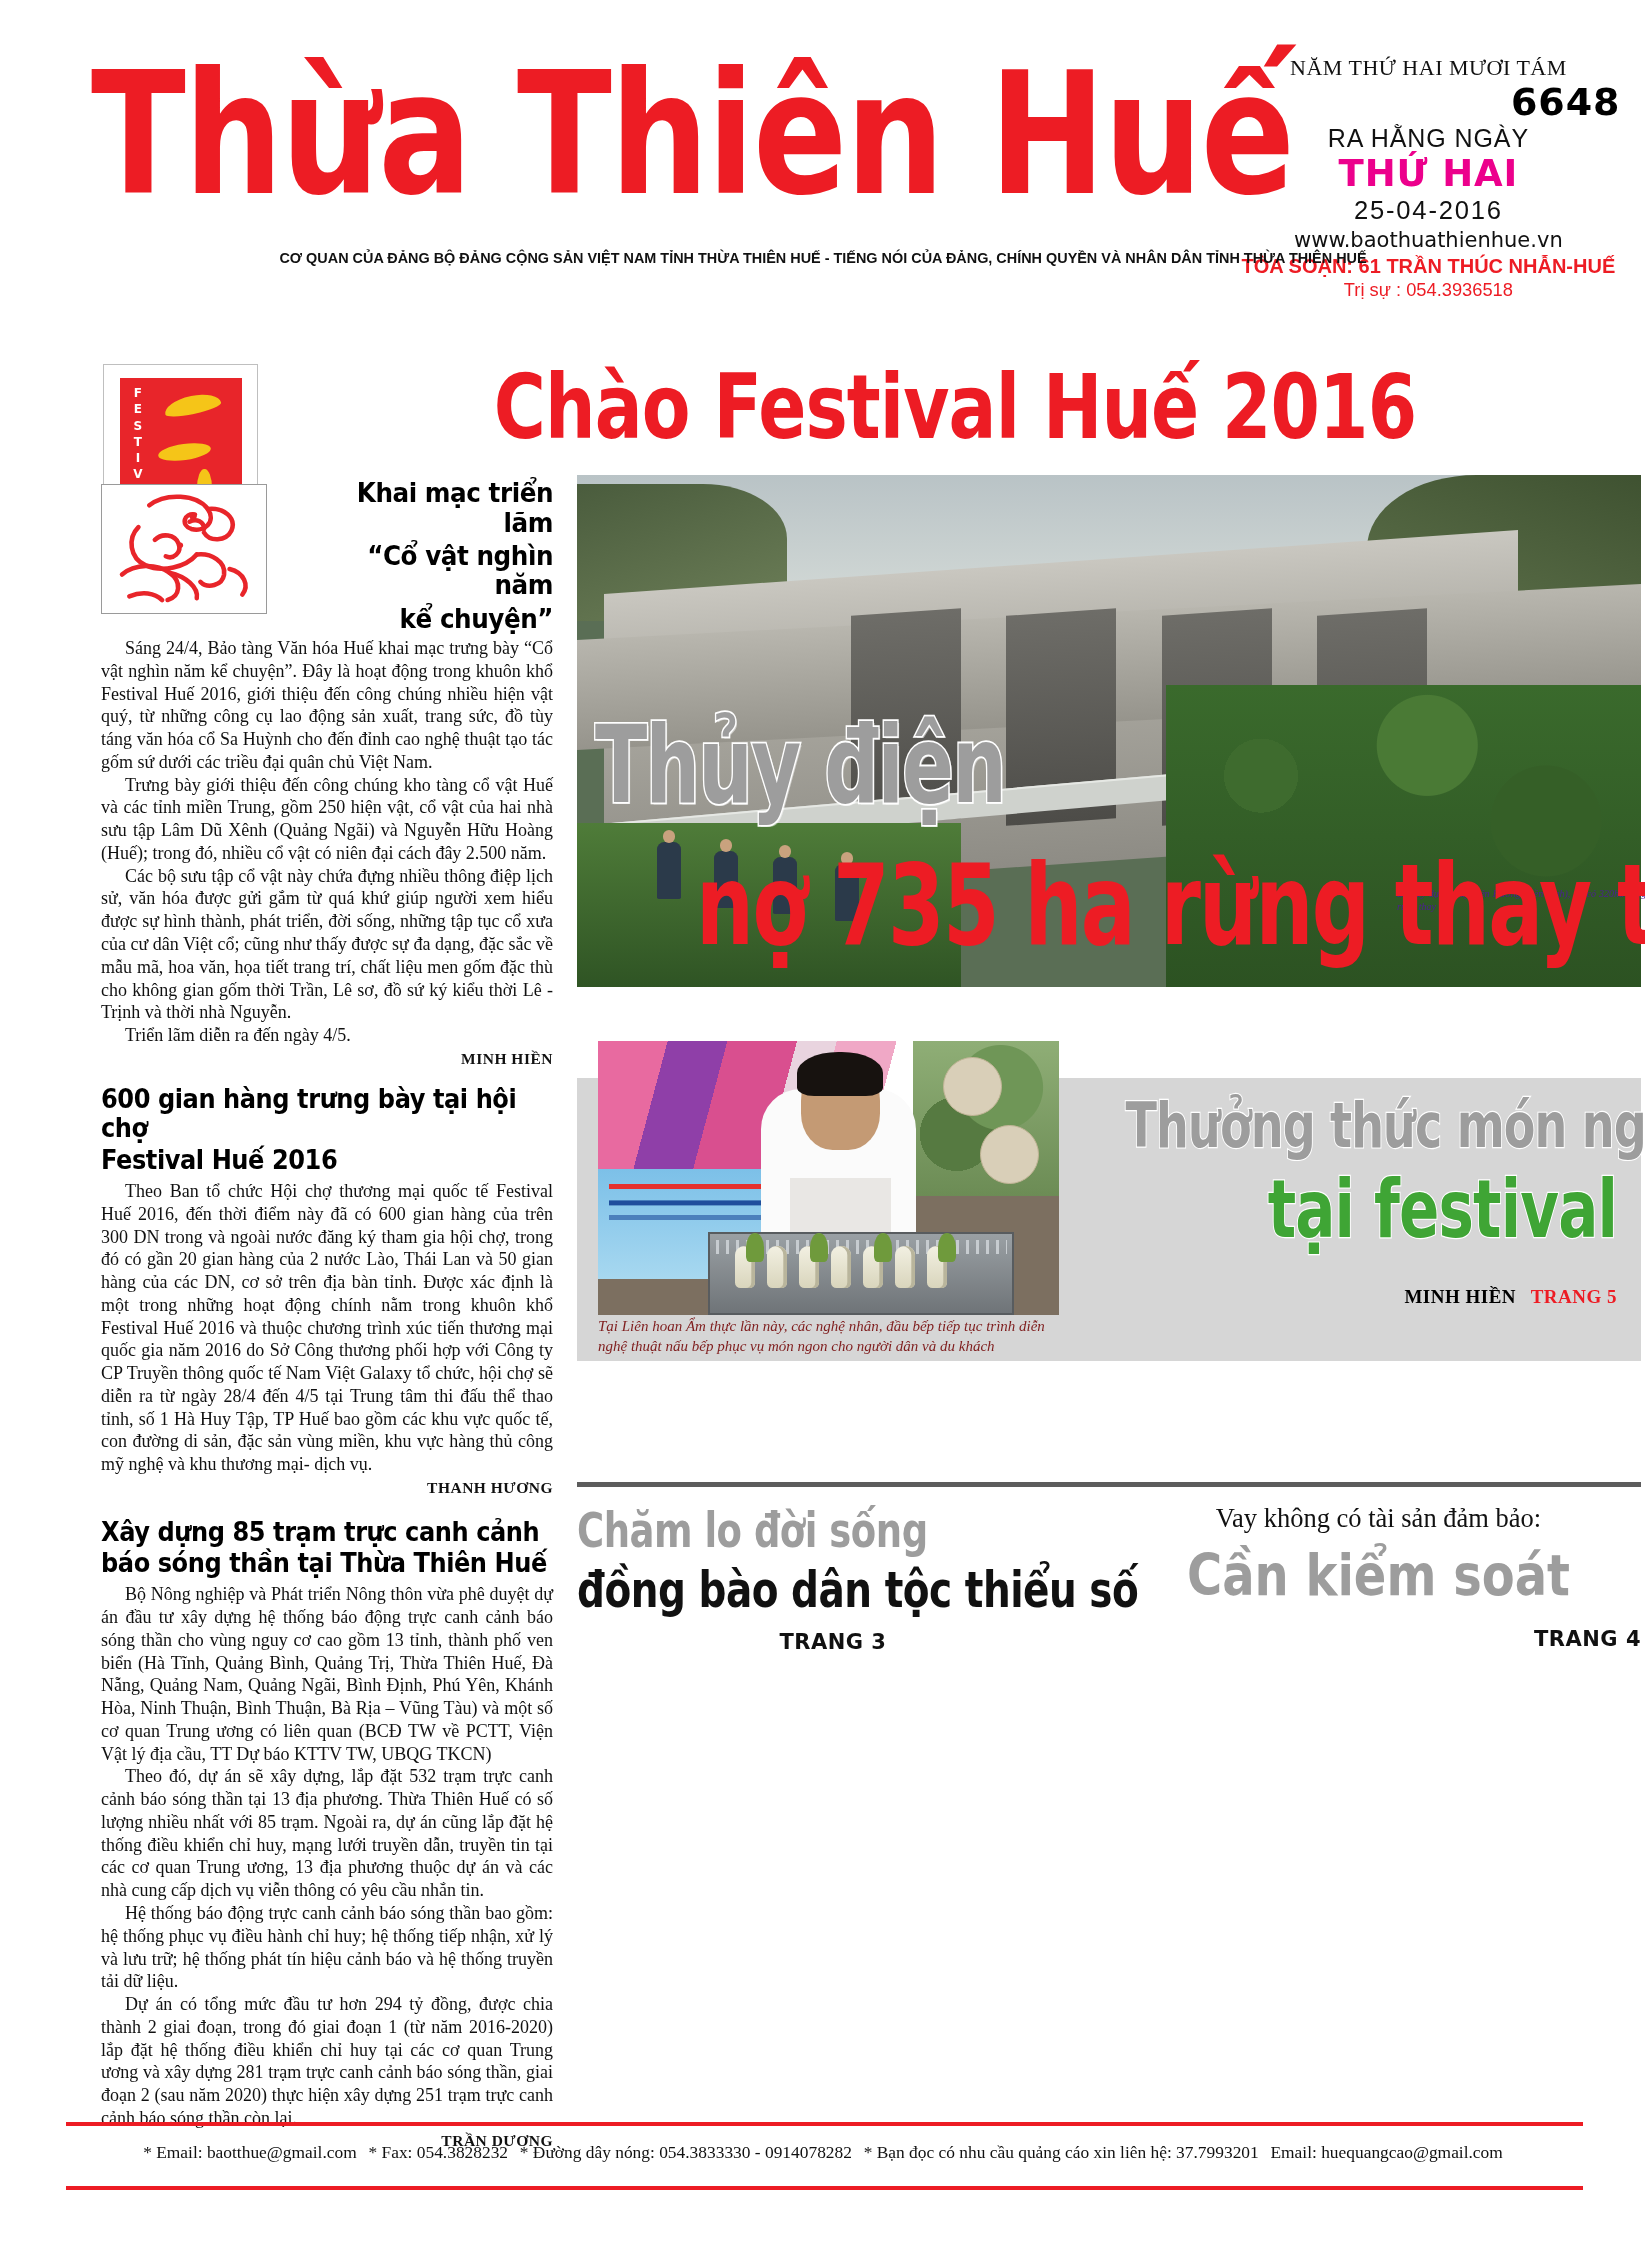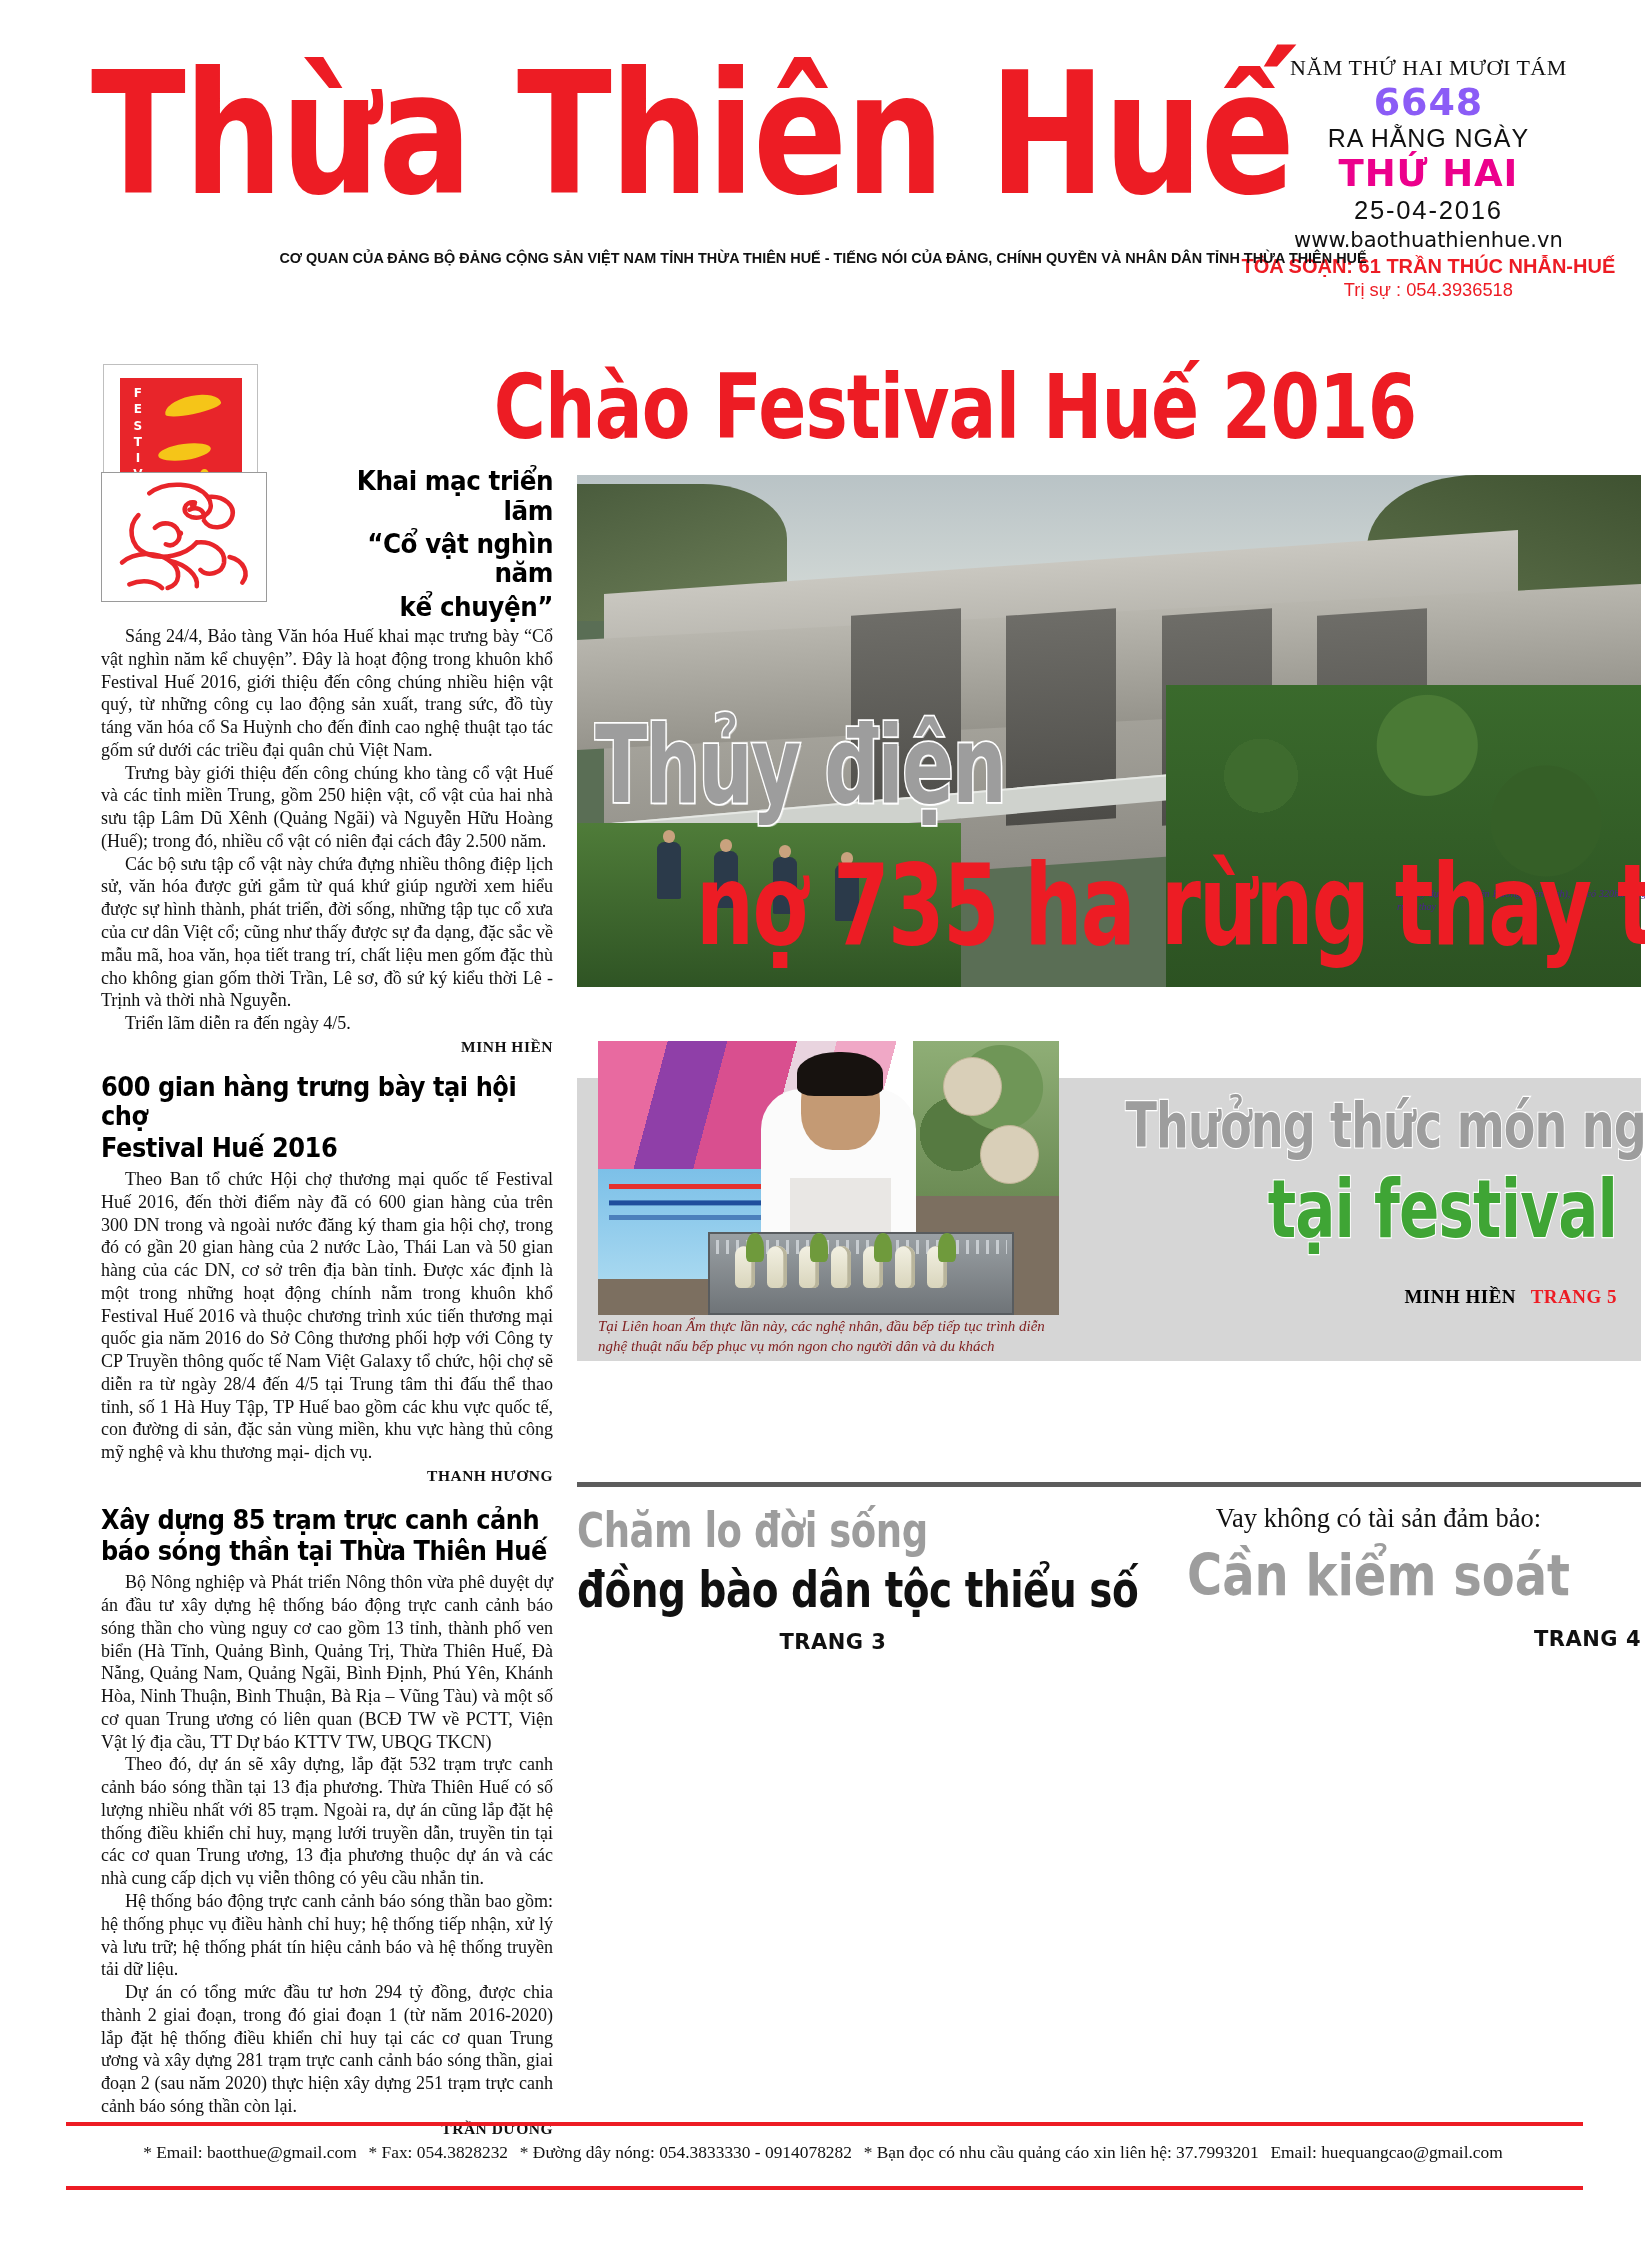--- a/index.html
+++ b/index.html
@@ -46,24 +46,25 @@
     font-family:"Liberation Serif", serif;
     font-size:22px;
     letter-spacing:0.5px;
     color:#111;
     white-space:nowrap;
   }
   .mi-issue{
     font-family:"DejaVu Sans", sans-serif;
     font-weight:bold;
     font-size:38px;
-    color:#8b5cf6;
+    color:#000000;
     letter-spacing:0.9px;
     line-height:1.05;
     margin-top:1.8px;
+    text-align:right;
   }
   .mi-freq{
     font-family:"Liberation Sans", sans-serif;
     font-size:25px;
     color:#111;
     letter-spacing:0.9px;
     margin-top:1.8px;
   }
   .mi-weekday{
     font-family:"DejaVu Sans", sans-serif;
@@ -197,21 +198,21 @@
   }
 
   
   .content{
     position:absolute;
     left:0; top:466px;
     width:1646px;
   }
   .col-left{
     position:absolute;
-    left:101px; top:0;
+    left:101px; top:12px;
     width:452px;
   }
   .col-right{
     position:absolute;
     left:577px; top:9.1px;
     width:1284px;
   }
 
   
   .art1-logo{

